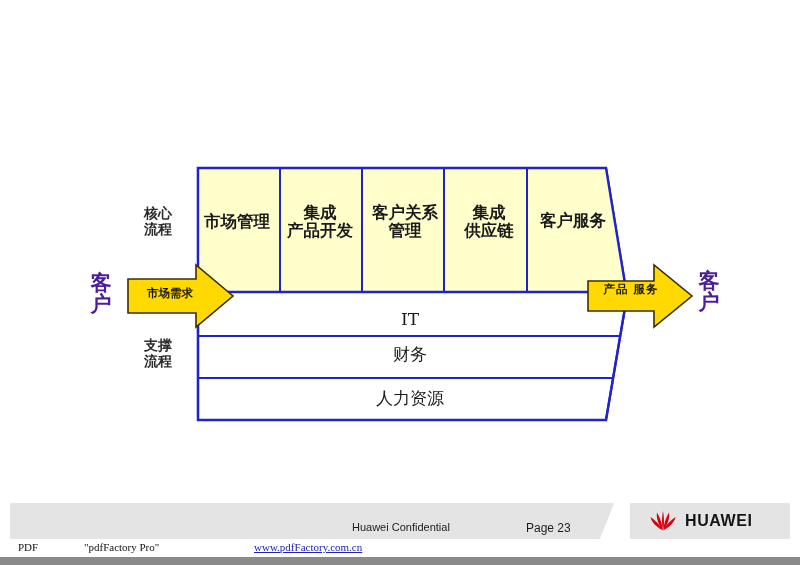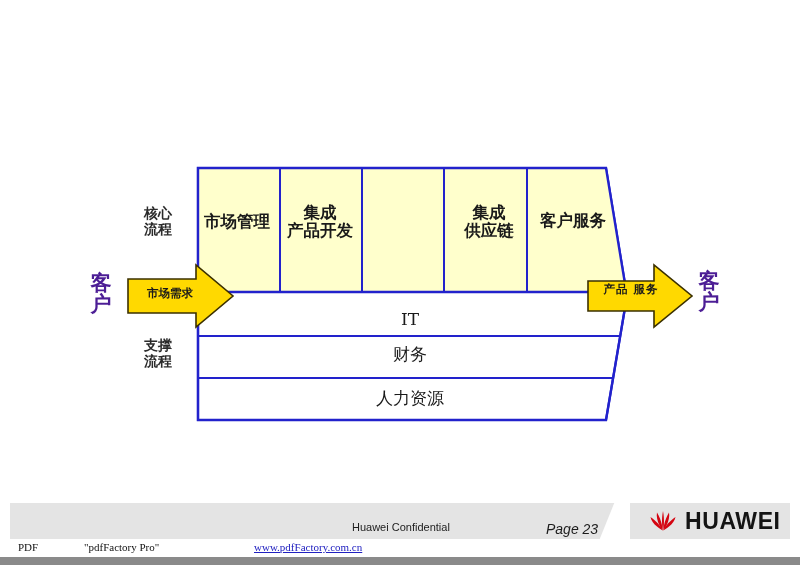--- a/index.html
+++ b/index.html
@@ -133,36 +133,36 @@
 
   .footer-text {
     position: absolute;
     font-family: "Liberation Sans", "DejaVu Sans", sans-serif;
     font-size: 11.5px;
     color: #1c1c1c;
     white-space: nowrap;
   }
   #ft-company { left: 78px;  top: 514px; letter-spacing: 0.2px; }
   #ft-confid  { left: 352px; top: 521px; font-size: 11px; }
-  #ft-page    { left: 546px; top: 521px; font-size: 14px; font-style: italic; }
+  #ft-page    { left: 526px; top: 521px; font-size: 12px; }
 
   
   #hw-logo {
     position: absolute;
     left: 648px;
     top: 508px;
     width: 132px;
     height: 26px;
     display: flex;
     align-items: center;
   }
   #hw-mark { width: 30px; height: 24px; flex: 0 0 auto; }
   #hw-word {
     font-family: "Liberation Sans", "DejaVu Sans", sans-serif;
-    font-size: 23px;
+    font-size: 16px;
     font-weight: 700;
     letter-spacing: 0.6px;
     color: #141414;
     margin-left: 7px;
   }
 
   
   .pdf-line {
     position: absolute;
     font-family: "Liberation Serif", "DejaVu Serif", serif;
@@ -226,20 +226,22 @@
 
     <div class="lbl vert-customer" id="cust-right">客户</div>
 
     <div class="lbl arrow-label" id="arr-in">市场需求</div>
 
     <div class="lbl arrow-label" id="arr-out">产品 服务</div>
 
     <div class="lbl core-label" id="core-0">市场管理</div>
     <div class="lbl core-label" id="core-1">集成
 产品开发</div>
+    <div class="lbl core-label" id="core-2">客户关系
+管理</div>
     <div class="lbl core-label" id="core-3">集成
 供应链</div>
     <div class="lbl core-label" id="core-4">客户服务</div>
 
     <div class="lbl support-label" id="sup-0">IT</div>
     <div class="lbl support-label" id="sup-2">人力资源</div>
     <div class="lbl support-label" id="sup-1">财务</div>
   </div>
 
   <div id="footer-band"></div>

